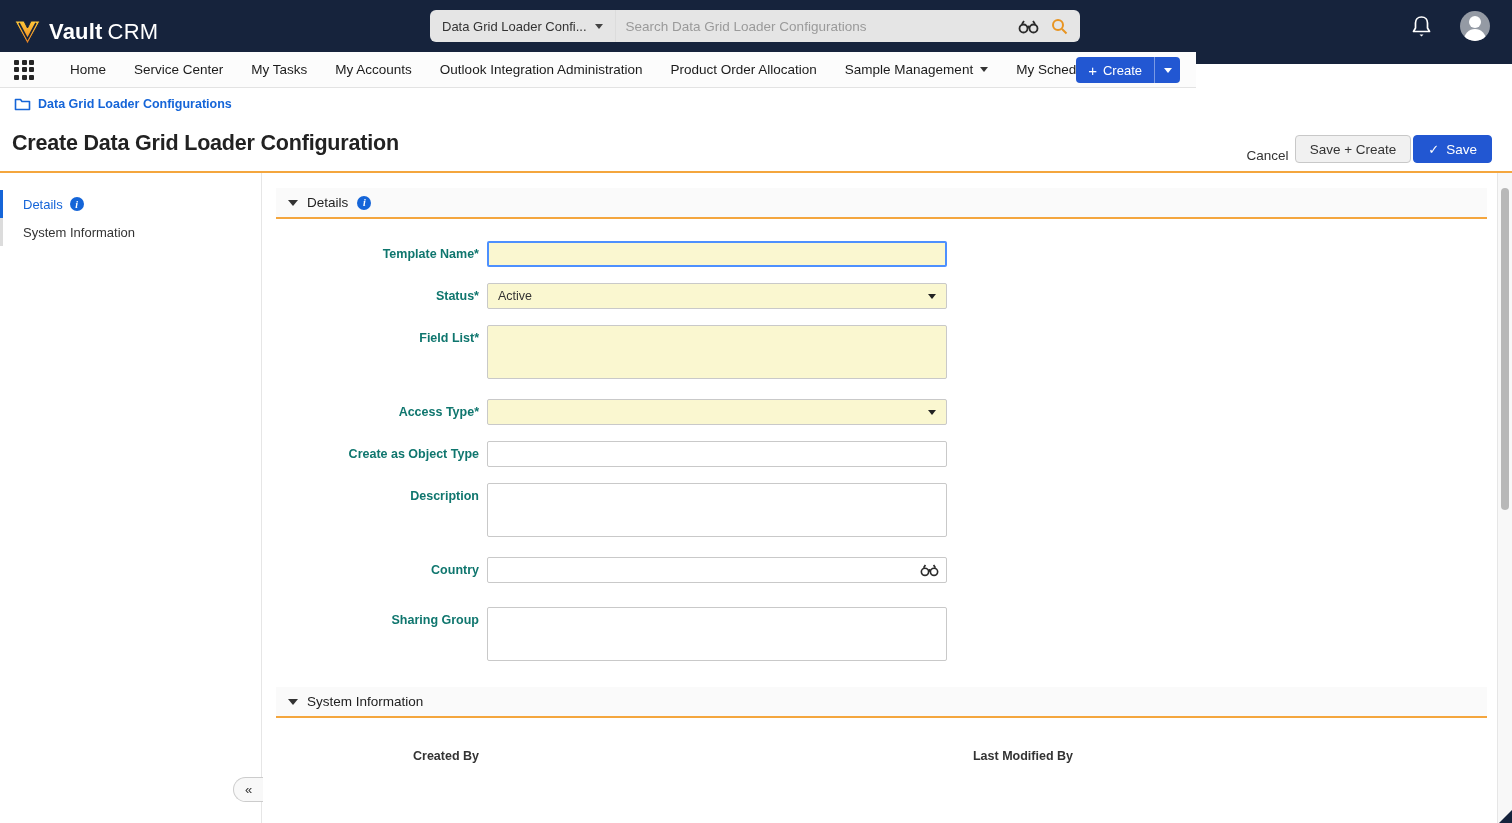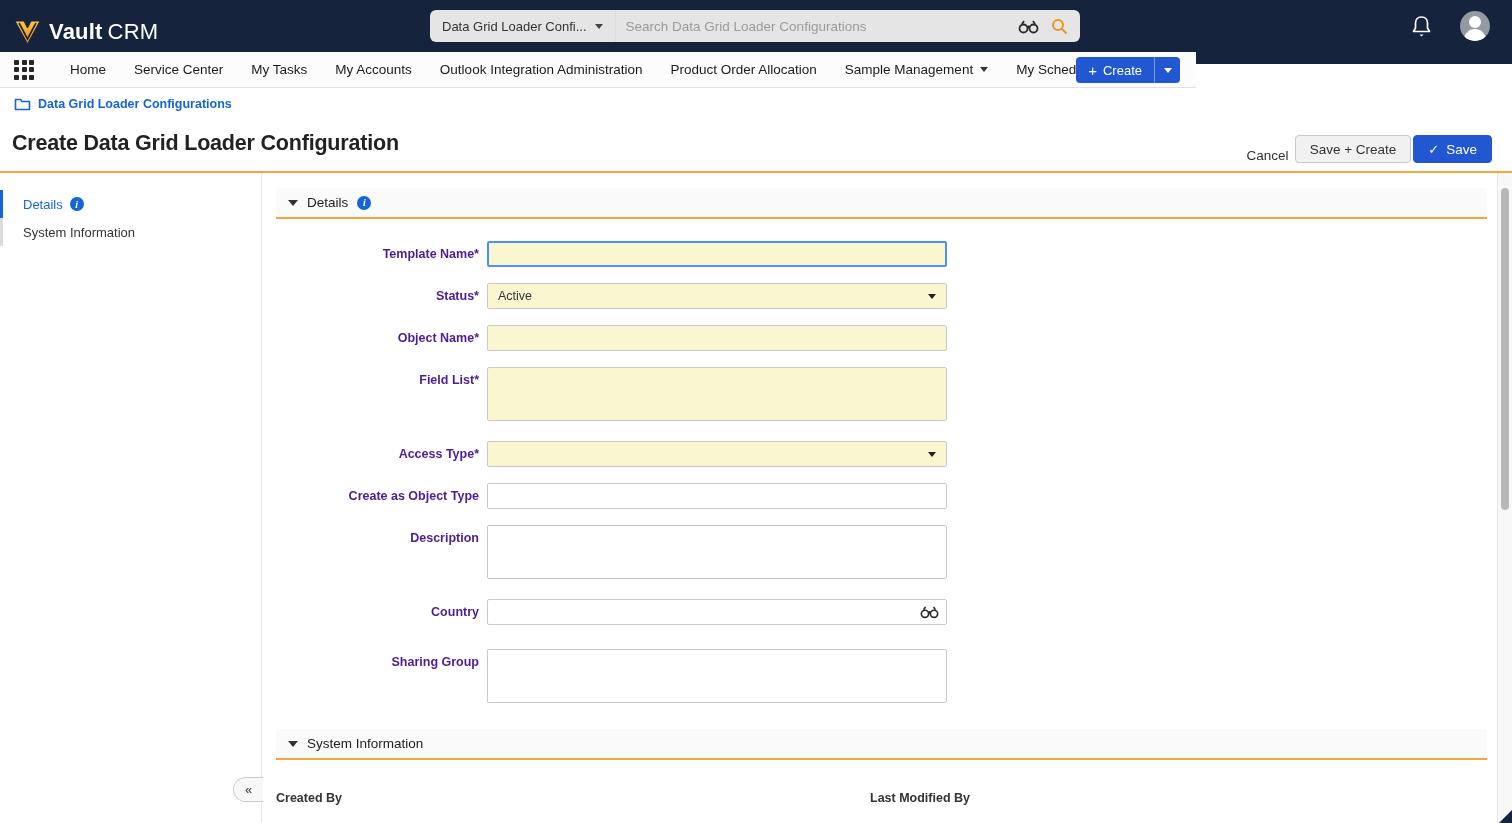--- a/index.html
+++ b/index.html
@@ -119,38 +119,38 @@
   .section-header.details { margin-top:15px; }
   .section-header .tri { width:0; height:0; border-left:5px solid transparent; border-right:5px solid transparent; border-top:6px solid #333; }
   .section-title { font-size:13.5px; color:#222; }
 
   .form-body { padding-top:22px; }
   .frow { display:flex; margin-bottom:16px; }
   .frow.center { align-items:center; }
   .frow.top { align-items:flex-start; }
   .frow.top .flabel { padding-top:6px; }
   .frow.pregap { margin-top:24px; }
-  .flabel { width:211px; text-align:right; font-size:12.5px; font-weight:700; color:#4c1d95; padding-right:8px; flex:none; line-height:1.2; }
+  .flabel { width:211px; text-align:right; font-size:12.5px; font-weight:700; color:#0f766e; padding-right:8px; flex:none; line-height:1.2; }
   .fctrl { width:460px; flex:none; position:relative; }
 
   .tbox, .tarea, .selbox {
     width:460px; border:1px solid #c9c9c9; border-radius:2px; background:#fff;
     font-size:13px; color:#333; font-family:"Liberation Sans", sans-serif;
   }
   .tbox { height:26px; padding:0 8px; outline:none; }
   .tarea { height:54px; resize:none; padding:5px 8px; outline:none; }
   .yellow { background:#FAF7D0; }
   .tbox.focused { border:2px solid #4D90FE; }
   .selbox { height:26px; display:flex; align-items:center; padding:0 10px; cursor:pointer; }
   .selbox .selval { flex:1; font-size:12.5px; color:#333; }
   .selbox .caret-down { border-top-color:#222; }
   .binoc-in-field { position:absolute; right:8px; top:6px; cursor:pointer; }
 
   .sys-labels { display:flex; padding-top:31px; }
-  .sys-label { width:211px; text-align:left; font-size:12.5px; font-weight:700; color:#333; padding-right:8px; }
+  .sys-label { width:211px; text-align:right; font-size:12.5px; font-weight:700; color:#333; padding-right:8px; }
   .sys-label.col2 { margin-left:383px; }
 
   
   .scroll-track { position:absolute; right:0; top:173px; width:15px; bottom:0; background:#f8f8f8; border-left:1px solid #e6e6e6; }
   .scroll-thumb { position:absolute; left:3px; top:15px; width:8px; height:322px; background:#b8b8b8; border-radius:4px; cursor:pointer; }
   .corner-wedge {
     position:absolute; right:0; bottom:0; width:0; height:0;
     border-left:13px solid transparent; border-bottom:13px solid #16233C;
   }
 </style>
@@ -312,24 +312,20 @@
     <div class="frow center">
       <div class="flabel">Status*</div>
       <div class="fctrl">
         <div class="selbox yellow">
           <span class="selval">Active</span>
           <span class="caret-down"></span>
         </div>
       </div>
     </div>
 
-    <div class="frow center">
-      <div class="flabel">Object Name*</div>
-      <div class="fctrl"><input class="tbox yellow" style=""></div>
-    </div>
 
     <div class="frow top">
       <div class="flabel">Field List*</div>
       <div class="fctrl"><textarea class="tarea yellow" style=""></textarea></div>
     </div>
 
     <div class="frow center">
       <div class="flabel">Access Type*</div>
       <div class="fctrl">
         <div class="selbox yellow">

